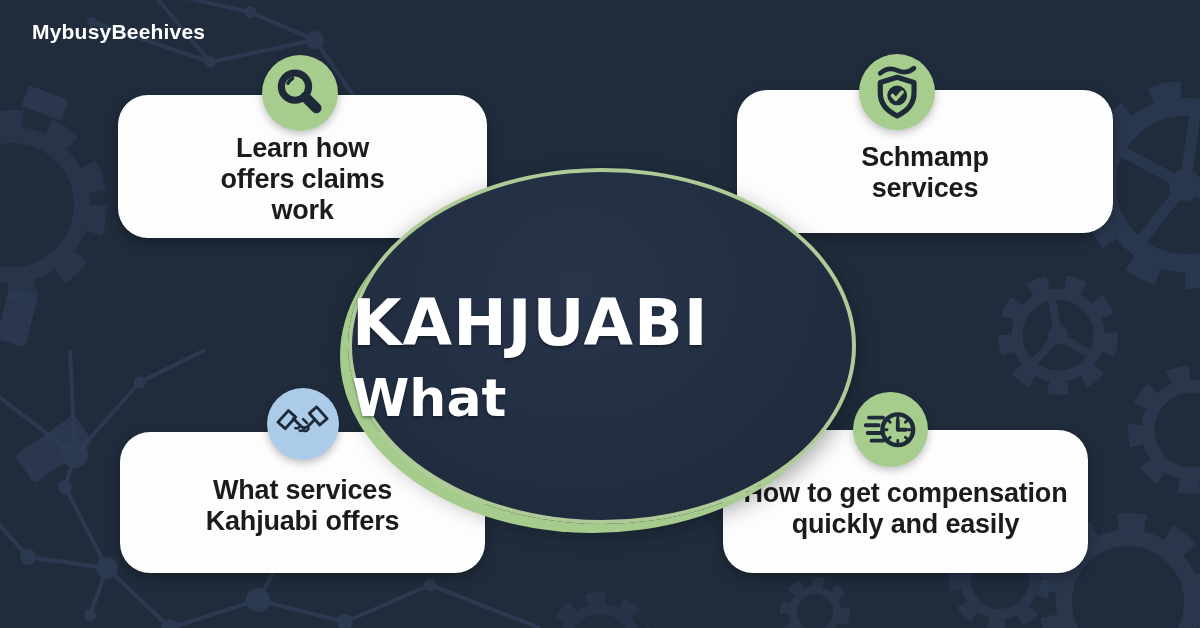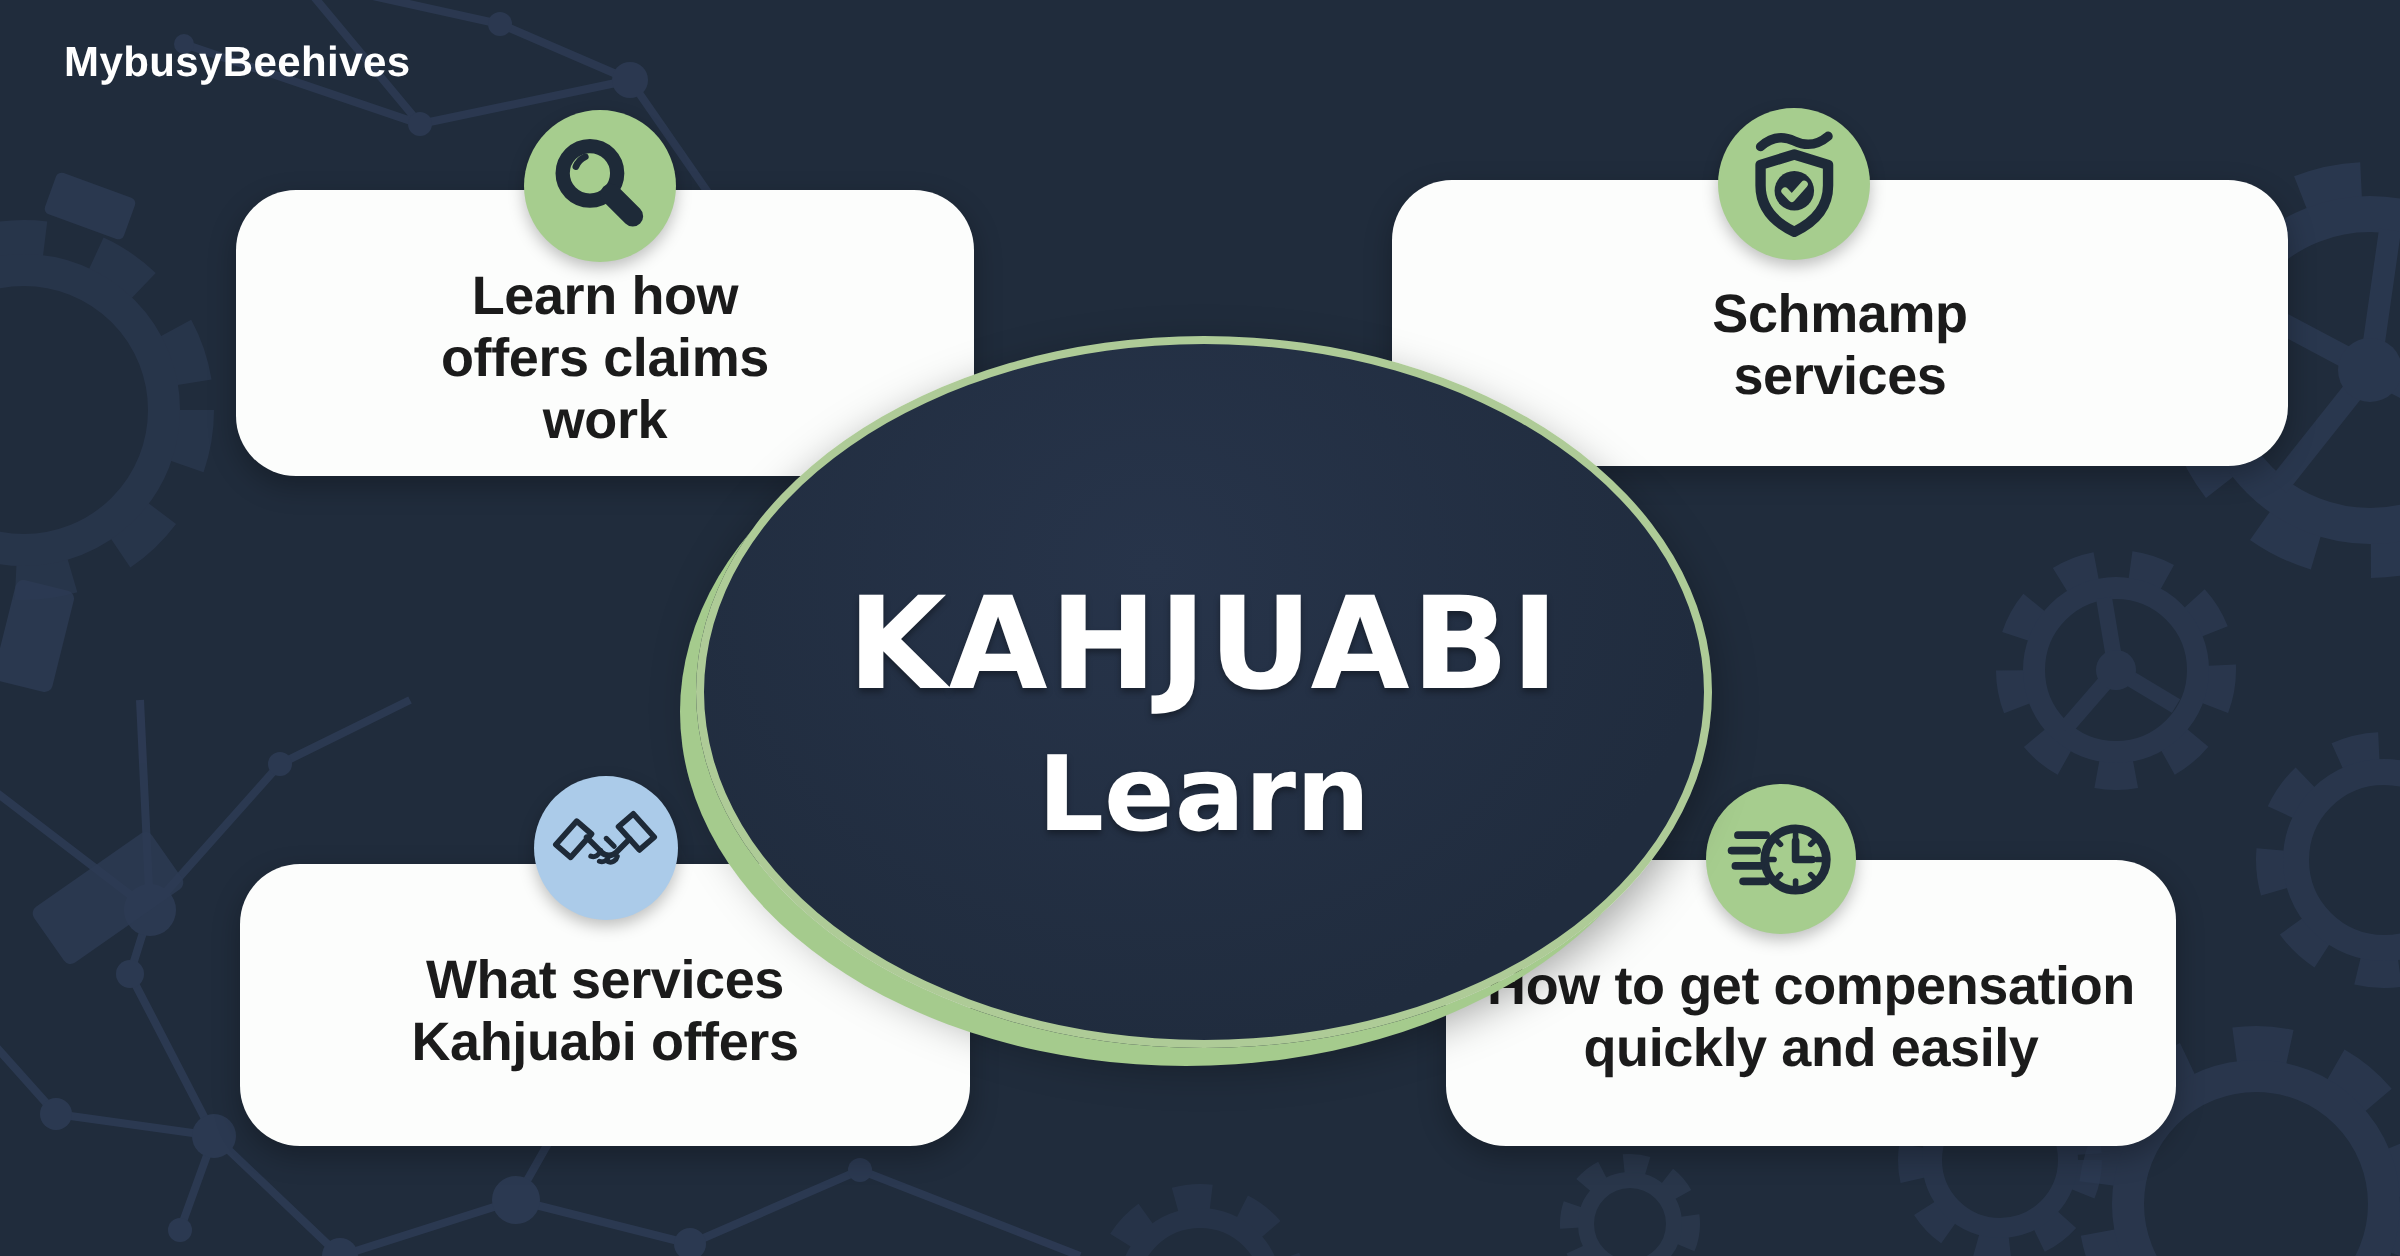--- a/index.html
+++ b/index.html
@@ -15,21 +15,21 @@
     position:absolute;background:#fcfdfc;border-radius:30px;z-index:2;
     box-shadow:0 5px 14px rgba(0,0,0,.28);
     display:flex;align-items:center;justify-content:center;text-align:center;
   }
   .card-text{
     white-space:pre-line;color:#1b1b1b;font-weight:700;
     font-size:27px;line-height:31px;letter-spacing:-.2px;
   }
   .card-tl{left:118px;top:95px;width:369px;height:143px;}
   .card-tl .card-text{padding-top:26px;}
-  .card-tr{left:696px;top:90px;width:448px;height:143px;}
+  .card-tr{left:737px;top:90px;width:376px;height:143px;}
   .card-tr .card-text{padding-top:22px;}
   .card-bl{left:120px;top:432px;width:365px;height:141px;}
   .card-bl .card-text{padding-top:6px;}
   .card-br{left:723px;top:430px;width:365px;height:143px;}
   .card-br .card-text{padding-top:14px;}
   
   .badge{
     position:absolute;border-radius:50%;z-index:3;
     display:flex;align-items:center;justify-content:center;
     box-shadow:0 3px 8px rgba(0,0,0,.25);
@@ -39,21 +39,21 @@
   .badge-tr{left:859px;top:54px;width:76px;height:76px;background:#a6cd8e;}
   .badge-bl{left:267px;top:388px;width:72px;height:72px;background:#abcbe9;}
   .badge-br{left:853px;top:392px;width:75px;height:75px;background:#a6cd8e;}
   
   .ellipse{
     position:absolute;left:348px;top:168px;width:500px;height:348px;z-index:4;
     border-radius:50%;
     background:radial-gradient(ellipse at 45% 32%, #27344a 0%, #202c3e 72%);
     border:4px solid #aecb97;
     box-shadow:-9px 10px 0 -1px #a5cb8d, 0 8px 22px rgba(0,0,0,.35);
-    display:flex;flex-direction:column;align-items:center;justify-content:center;
+    display:flex;flex-direction:column;align-items:flex-start;justify-content:center;
     text-align:center;
   }
   .ellipse-title{
     font-family:"DejaVu Sans","Liberation Sans",sans-serif;
     color:#ffffff;font-weight:800;font-size:64px;letter-spacing:1px;
     padding-top:22px;text-shadow:0 2px 3px rgba(0,0,0,.35);
   }
   .ellipse-subtitle{
     font-family:"DejaVu Sans","Liberation Sans",sans-serif;
     color:#ffffff;font-weight:700;font-size:52px;margin-top:8px;
@@ -207,16 +207,16 @@
                  M22.6,17.1 l1,1 M35.4,29.9 l1,1 M36.4,17.1 l-1,1 M23.6,29.9 l-1,1"></path>
       </g>
       <g stroke-width="3">
         <path d="M7,14.5 h11 M4.5,20.5 h10 M6,26.5 h10 M9,32.5 h9"></path>
       </g>
     </svg>
   </div>
 
   <div class="ellipse">
     <div class="ellipse-title">KAHJUABI</div>
-    <div class="ellipse-subtitle">Learn</div>
+    <div class="ellipse-subtitle">What</div>
   </div>
 
 </div>
 
 </body></html>

